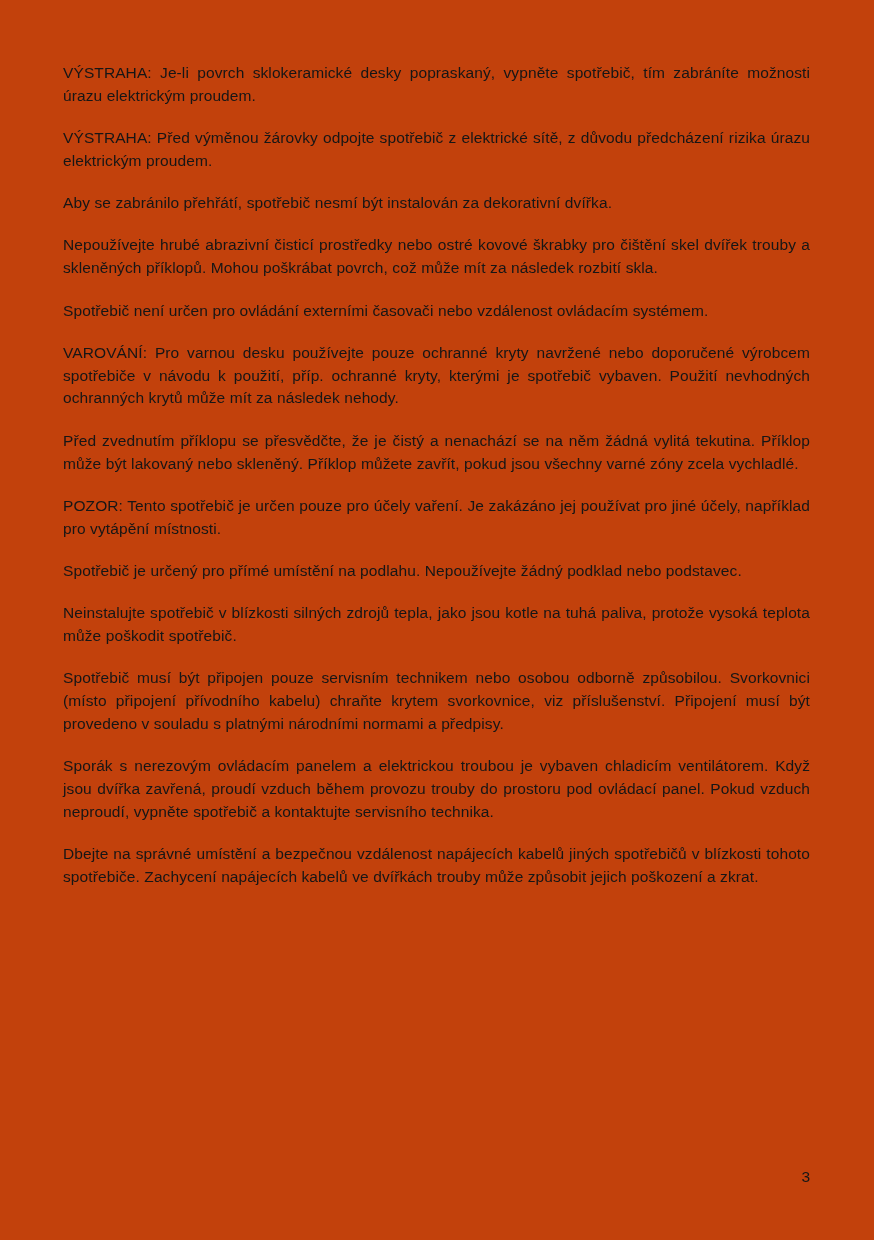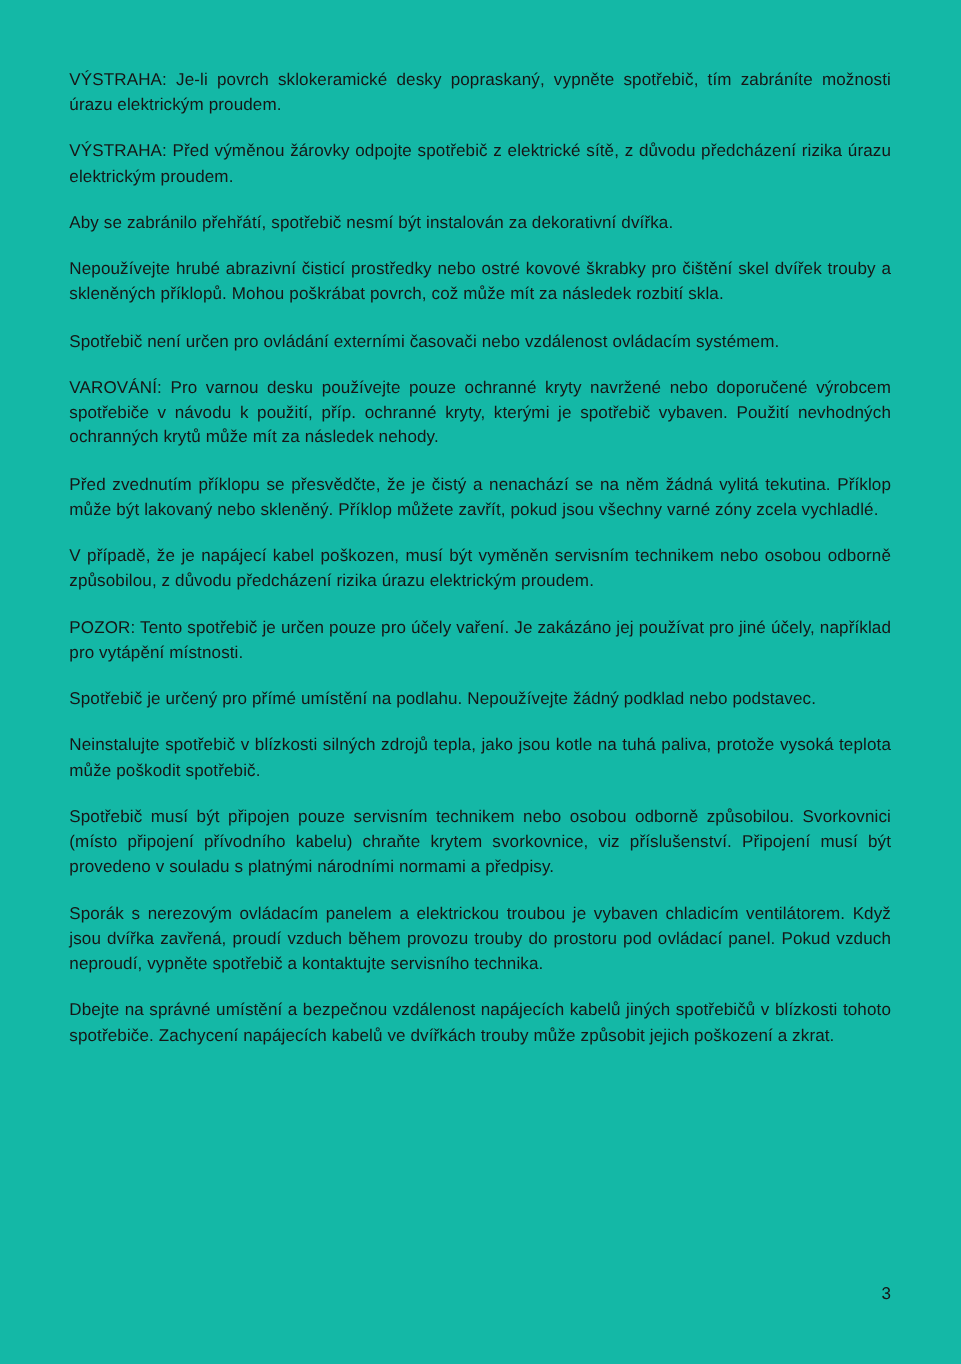--- a/index.html
+++ b/index.html
@@ -9,21 +9,21 @@
   body {
     width: 874px;
     height: 1240px;
     background: #ffffff;
     position: relative;
     overflow: hidden;
   }
   .page {
     position: absolute;
     inset: 0;
-    background: #14b8a6;
+    background: #c2410c;
   }
   .content {
     position: absolute;
     left: 63px;
     top: 62px;
     width: 747px;
     font-family: "Liberation Sans", "DejaVu Sans", sans-serif;
     font-size: 15.5px;
     line-height: 22.8px;
     color: #161616;
@@ -48,21 +48,20 @@
 
 <div class="page">
   <main class="content">
       <p>VÝSTRAHA: Je-li povrch sklokeramické desky popraskaný, vypněte spotřebič, tím zabráníte možnosti úrazu elektrickým proudem.</p>
       <p>VÝSTRAHA: Před výměnou žárovky odpojte spotřebič z elektrické sítě, z důvodu předcházení rizika úrazu elektrickým proudem.</p>
       <p>Aby se zabránilo přehřátí, spotřebič nesmí být instalován za dekorativní dvířka.</p>
       <p>Nepoužívejte hrubé abrazivní čisticí prostředky nebo ostré kovové škrabky pro čištění skel dvířek trouby a skleněných příklopů. Mohou poškrábat povrch, což může mít za následek rozbití skla.</p>
       <p>Spotřebič není určen pro ovládání externími časovači nebo vzdálenost ovládacím systémem.</p>
       <p>VAROVÁNÍ: Pro varnou desku používejte pouze ochranné kryty navržené nebo doporučené výrobcem spotřebiče v návodu k použití, příp. ochranné kryty, kterými je spotřebič vybaven. Použití nevhodných ochranných krytů může mít za následek nehody.</p>
       <p>Před zvednutím příklopu se přesvědčte, že je čistý a nenachází se na něm žádná vylitá tekutina. Příklop může být lakovaný nebo skleněný. Příklop můžete zavřít, pokud jsou všechny varné zóny zcela vychladlé.</p>
-      <p>V případě, že je napájecí kabel poškozen, musí být vyměněn servisním technikem nebo osobou odborně způsobilou, z důvodu předcházení rizika úrazu elektrickým proudem.</p>
       <p>POZOR: Tento spotřebič je určen pouze pro účely vaření. Je zakázáno jej používat pro jiné účely, například pro vytápění místnosti.</p>
       <p>Spotřebič je určený pro přímé umístění na podlahu. Nepoužívejte žádný podklad nebo podstavec.</p>
       <p>Neinstalujte spotřebič v blízkosti silných zdrojů tepla, jako jsou kotle na tuhá paliva, protože vysoká teplota může poškodit spotřebič.</p>
       <p>Spotřebič musí být připojen pouze servisním technikem nebo osobou odborně způsobilou. Svorkovnici (místo připojení přívodního kabelu) chraňte krytem svorkovnice, viz příslušenství. Připojení musí být provedeno v souladu s platnými národními normami a předpisy.</p>
       <p>Sporák s nerezovým ovládacím panelem a elektrickou troubou je vybaven chladicím ventilátorem. Když jsou dvířka zavřená, proudí vzduch během provozu trouby do prostoru pod ovládací panel. Pokud vzduch neproudí, vypněte spotřebič a kontaktujte servisního technika.</p>
       <p>Dbejte na správné umístění a bezpečnou vzdálenost napájecích kabelů jiných spotřebičů v blízkosti tohoto spotřebiče. Zachycení napájecích kabelů ve dvířkách trouby může způsobit jejich poškození a zkrat.</p>
     </main>
   <div class="page-number">3</div>
 </div>
 

